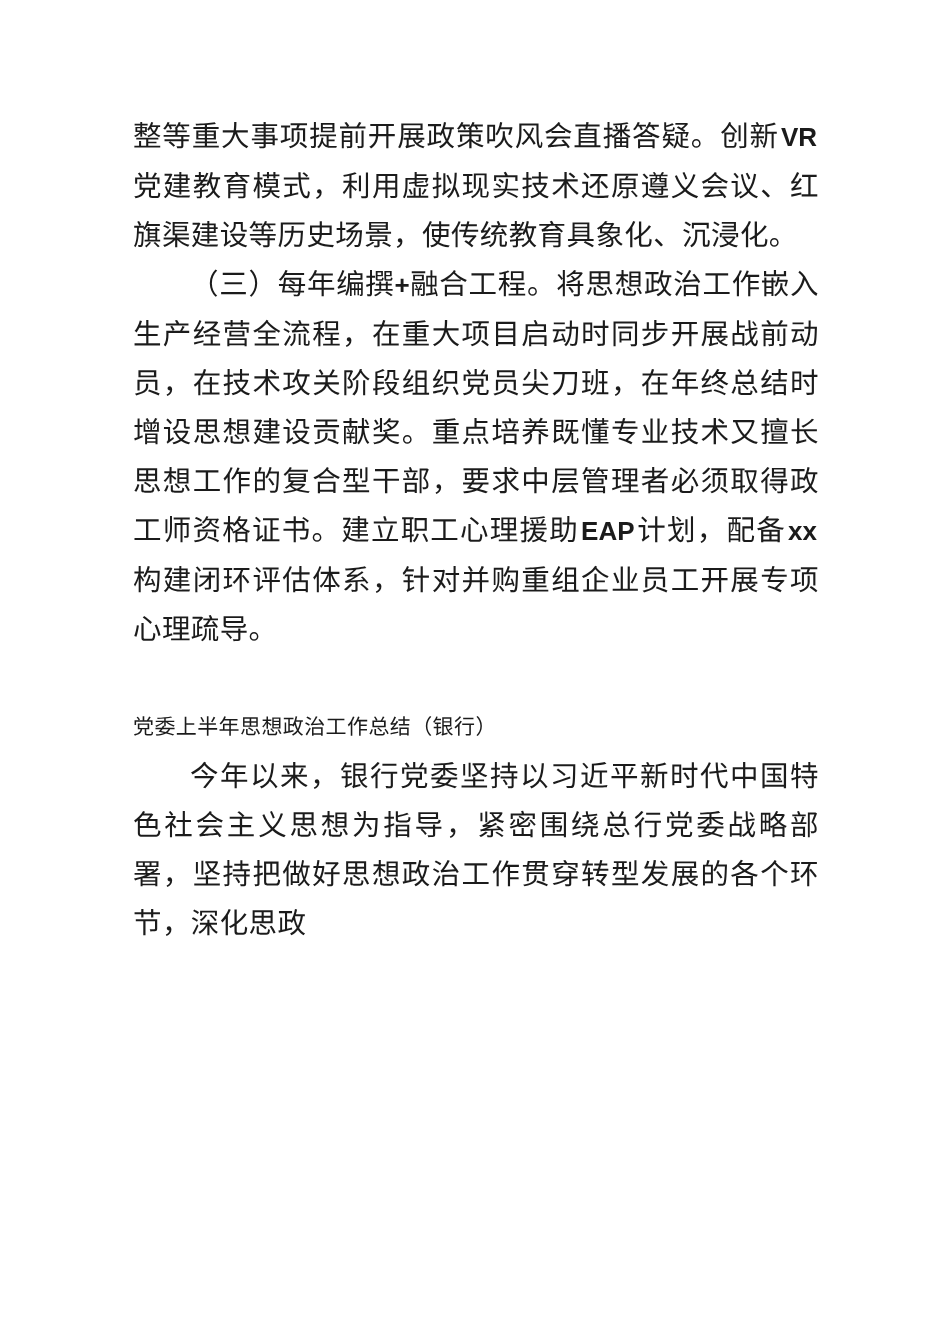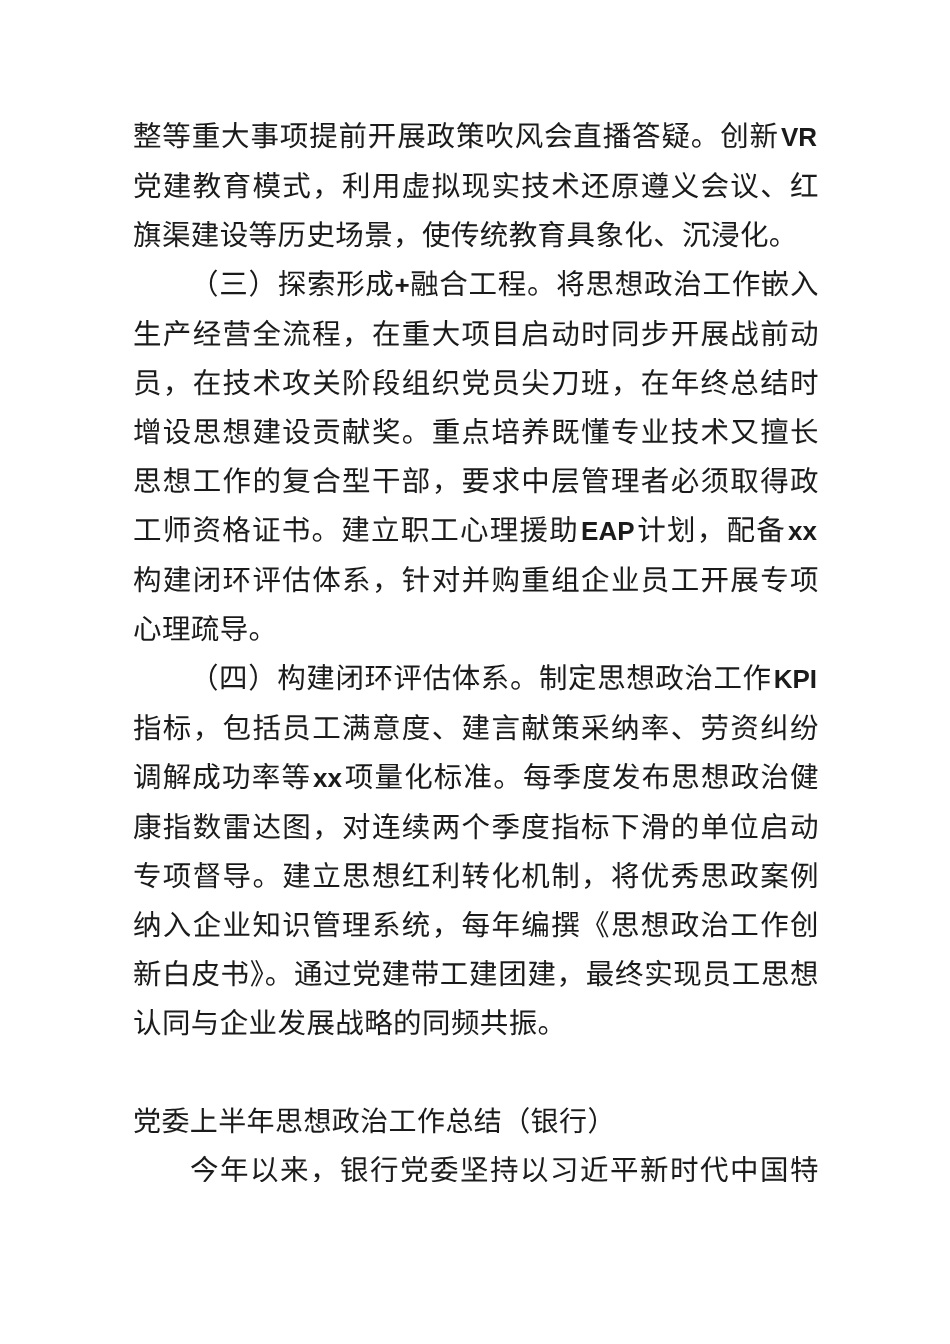--- a/index.html
+++ b/index.html
@@ -43,21 +43,21 @@
   }
 
   
   .para.no-indent {
     text-indent: 0;
   }
 
   
   .heading {
     font-family: "Liberation Serif", "DejaVu Serif", serif;
-    font-size: 28px;
+    font-size: 21px;
     line-height: 49px;
     color: #1b1b1b;
     text-align: left;
     text-indent: 0;
     margin: 0;
     letter-spacing: 0.4px;
     font-weight: 400;
     word-break: break-all;
   }
 
@@ -80,19 +80,18 @@
   .latin.tight {
     padding: 0;
   }
 </style>
 </head>
 <body>
 
 <div class="page">
   <div class="content" id="content-root">
       <p class="para no-indent"><span>整等重大事项提前开展政策吹风会直播答疑。创新</span><span class="latin">VR</span><span>党建教育模式，利用虚拟现实技术还原遵义会议、红旗渠建设等历史场景，使传统教育具象化、沉浸化。</span></p>
-      <p class="para"><span>（三）探索形成</span><span class="latin tight">+</span><span>融合工程。将思想政治工作嵌入生产经营全流程，在重大项目启动时同步开展战前动员，在技术攻关阶段组织党员尖刀班，在年终总结时增设思想建设贡献奖。重点培养既懂专业技术又擅长思想工作的复合型干部，要求中层管理者必须取得政工师资格证书。建立职工心理援助</span><span class="latin">EAP</span><span>计划，配备</span><span class="latin">xx</span><span>构建闭环评估体系，针对并购重组企业员工开展专项心理疏导。</span></p>
-      <p class="para"><span>（四）构建闭环评估体系。制定思想政治工作</span><span class="latin">KPI</span><span>指标，包括员工满意度、建言献策采纳率、劳资纠纷调解成功率等</span><span class="latin">xx</span><span>项量化标准。每季度发布思想政治健康指数雷达图，对连续两个季度指标下滑的单位启动专项督导。建立思想红利转化机制，将优秀思政案例纳入企业知识管理系统，每年编撰《思想政治工作创新白皮书》。通过党建带工建团建，最终实现员工思想认同与企业发展战略的同频共振。</span></p>
+      <p class="para"><span>（三）每年编撰</span><span class="latin tight">+</span><span>融合工程。将思想政治工作嵌入生产经营全流程，在重大项目启动时同步开展战前动员，在技术攻关阶段组织党员尖刀班，在年终总结时增设思想建设贡献奖。重点培养既懂专业技术又擅长思想工作的复合型干部，要求中层管理者必须取得政工师资格证书。建立职工心理援助</span><span class="latin">EAP</span><span>计划，配备</span><span class="latin">xx</span><span>构建闭环评估体系，针对并购重组企业员工开展专项心理疏导。</span></p>
       <div class="spacer">&nbsp;</div>
       <p class="heading"><span>党委上半年思想政治工作总结（银行）</span></p>
       <p class="para"><span>今年以来，银行党委坚持以习近平新时代中国特色社会主义思想为指导，紧密围绕总行党委战略部署，坚持把做好思想政治工作贯穿转型发展的各个环节，深化思政</span></p>
     </div>
 </div>
 
 </body></html>

